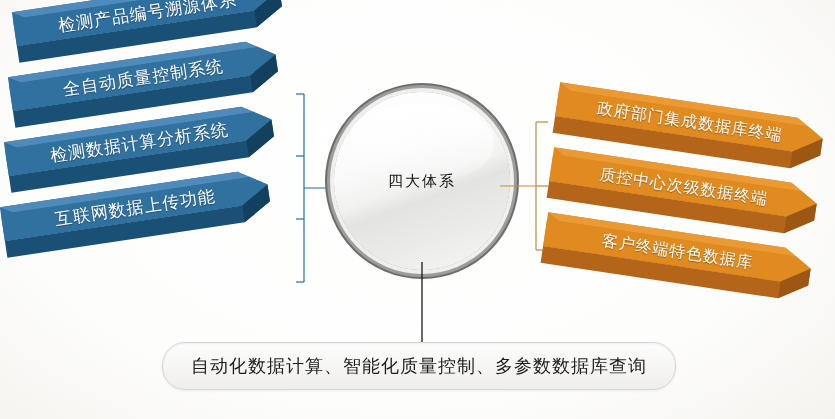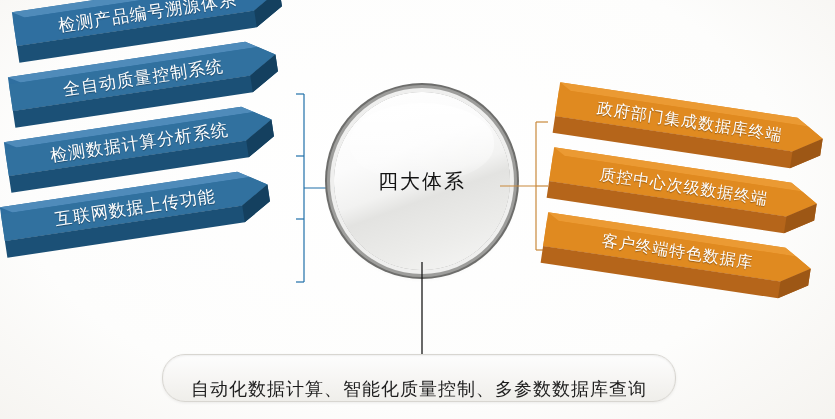--- a/index.html
+++ b/index.html
@@ -63,39 +63,39 @@
     gap:22px;
   }
   #center-circle:before{
     content:"";position:absolute;left:9%;top:6%;width:82%;height:44%;
     border-radius:50% 50% 46% 46%;
     background:linear-gradient(180deg,rgba(255,255,255,.95),rgba(255,255,255,.12));
     pointer-events:none;
   }
   #center-circle .cline{
     position:relative;z-index:2;
-    color:#141414;font-size:20px;letter-spacing:2px;white-space:nowrap;
+    color:#141414;font-size:15px;letter-spacing:2px;white-space:nowrap;
   }
 
   
   #conn-left,#conn-right,#conn-bottom{position:absolute;}
   #conn-left{left:296px;top:88px;}
   #conn-right{left:498px;top:116px;}
   #conn-bottom{left:418px;top:262px;}
 
   
   #bottom-pill{
     position:absolute;
-    left:162px;top:354px;
+    left:162px;top:342px;
     width:512px;height:46px;
     border-radius:23px;
     background:linear-gradient(180deg,#fdfdfd 0%,#f6f5f3 55%,#efeeea 100%);
     border:1px solid #d8d6d1;
     box-shadow:0 1px 2px rgba(0,0,0,.06) inset,0 1px 3px rgba(0,0,0,.07);
-    display:flex;align-items:flex-end;justify-content:center;font-family:Liberation Serif, serif;
+    display:flex;align-items:center;justify-content:center;font-family:Liberation Serif, serif;
   }
   #bottom-pill .ptext{
     color:#1d1d1d;font-size:18px;letter-spacing:1px;white-space:nowrap;
   }
 </style>
 </head>
 <body>
 
 <div id="stage">
 

